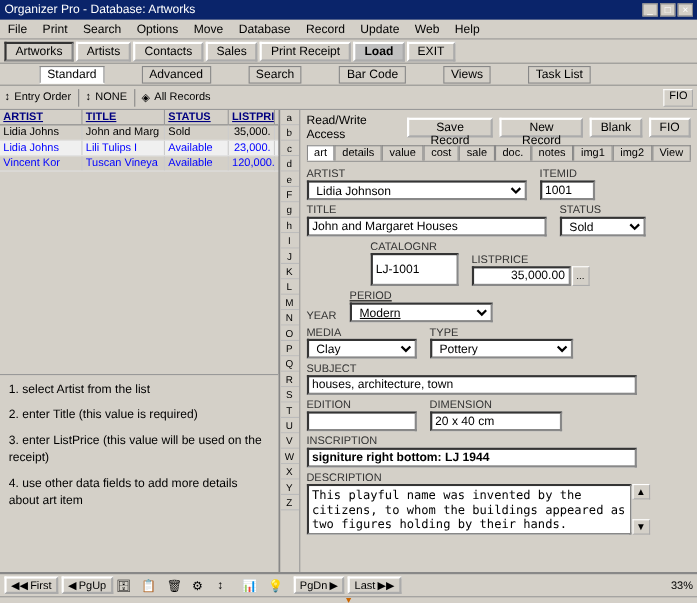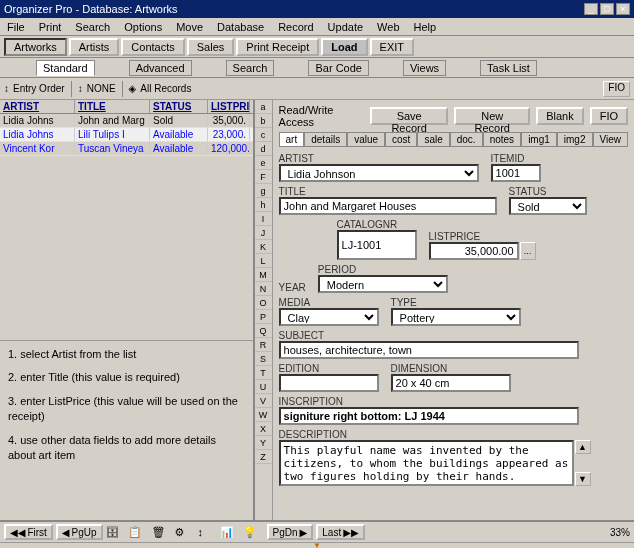--- a/index.html
+++ b/index.html
@@ -278,21 +278,21 @@
               <input type="text" style="width: 90px; height: 18px; font-size: 11px; border: 2px inset rgb(136, 136, 136); text-align: right;" value="35,000.00">
               <button class="inline-btn">...</button>
             </div>
           </div>
         </div>
 
         <div class="field-row">
           <div class="fld">
             <label>YEAR</label>
           </div>
-          <div class="fld" style="margin-left:6px;">
+          <div class="fld" style="margin-left:6px;text-decoration:underline;">
             <label>PERIOD</label>
             <select style="width:130px; height:18px; font-size:11px; border:2px inset #888;">
               <option>Modern</option>
               <option>Contemporary</option>
               <option>Classical</option>
             </select>
           </div>
         </div>
 
         <div class="field-row">

